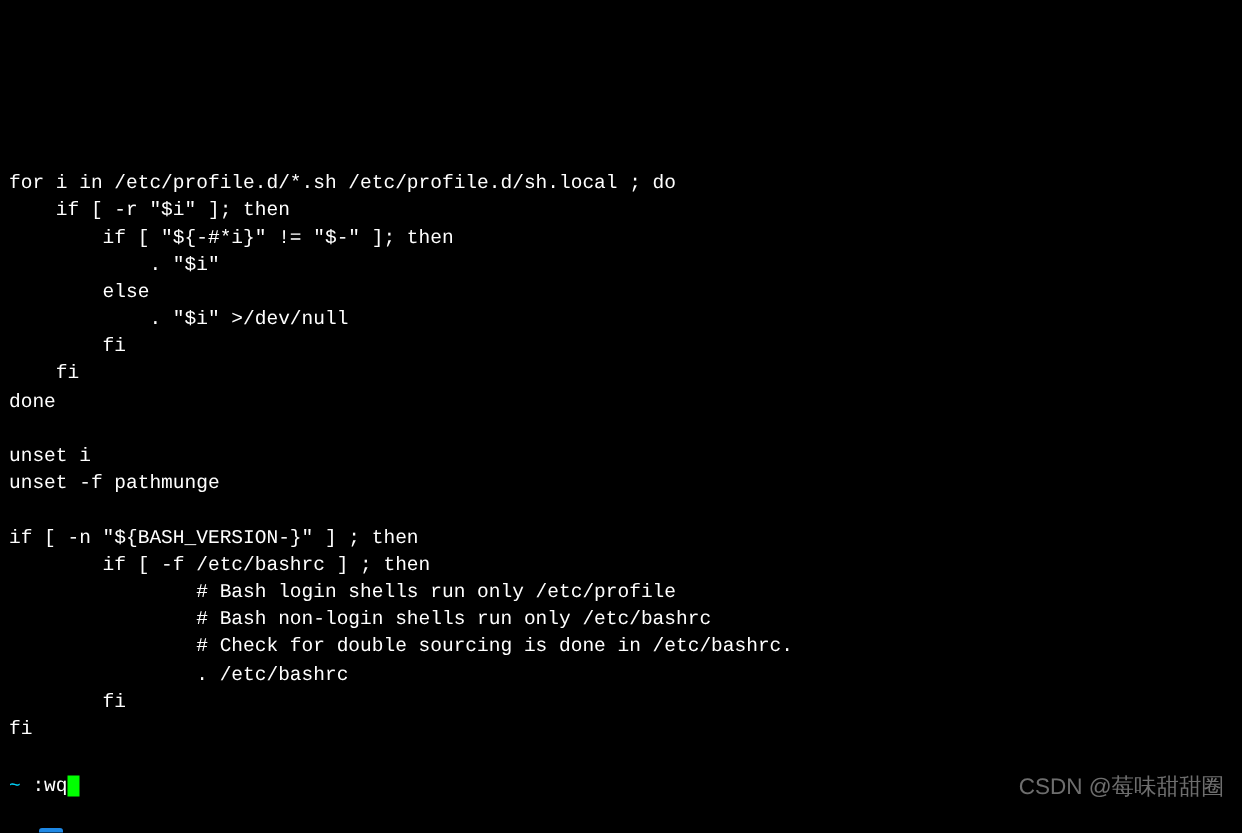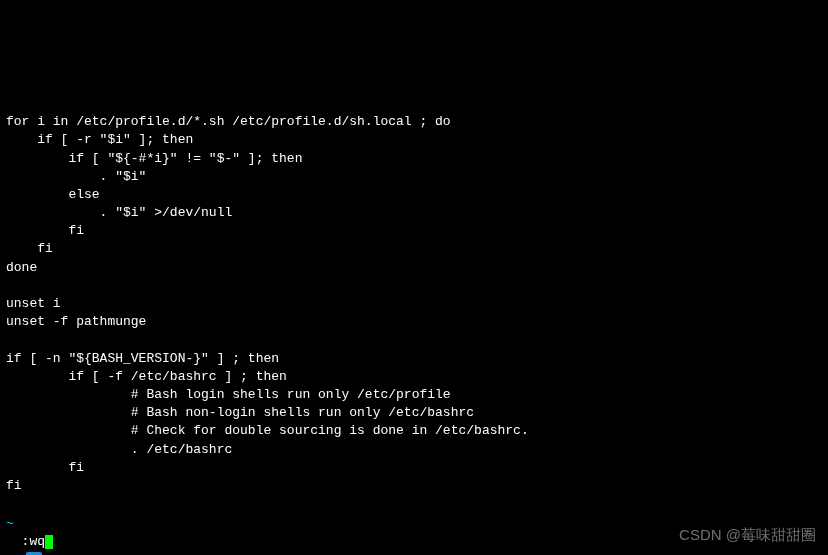--- a/index.html
+++ b/index.html
@@ -26,33 +26,33 @@
     }
     .page-icon svg { display: block; }
     .tilde-row {
       position: absolute;
       bottom: 22px;
       left: 6px;
       color: #00d7ff;
     }
     .cmd-row {
       position: absolute;
-      bottom: 4px;
+      bottom: 22px;
       left: 6px;
     }
     .cursor {
       display: inline-block;
       width: 8px;
       height: 14px;
       background: #00ff00;
       vertical-align: text-bottom;
     }
     .watermark {
       position: absolute;
-      bottom: 10px;
+      bottom: 20px;
       right: 12px;
       color: rgba(200,200,200,0.55);
       font-family: sans-serif;
       font-size: 15px;
     }
   </style>
 </head>
 <body>
 
 

